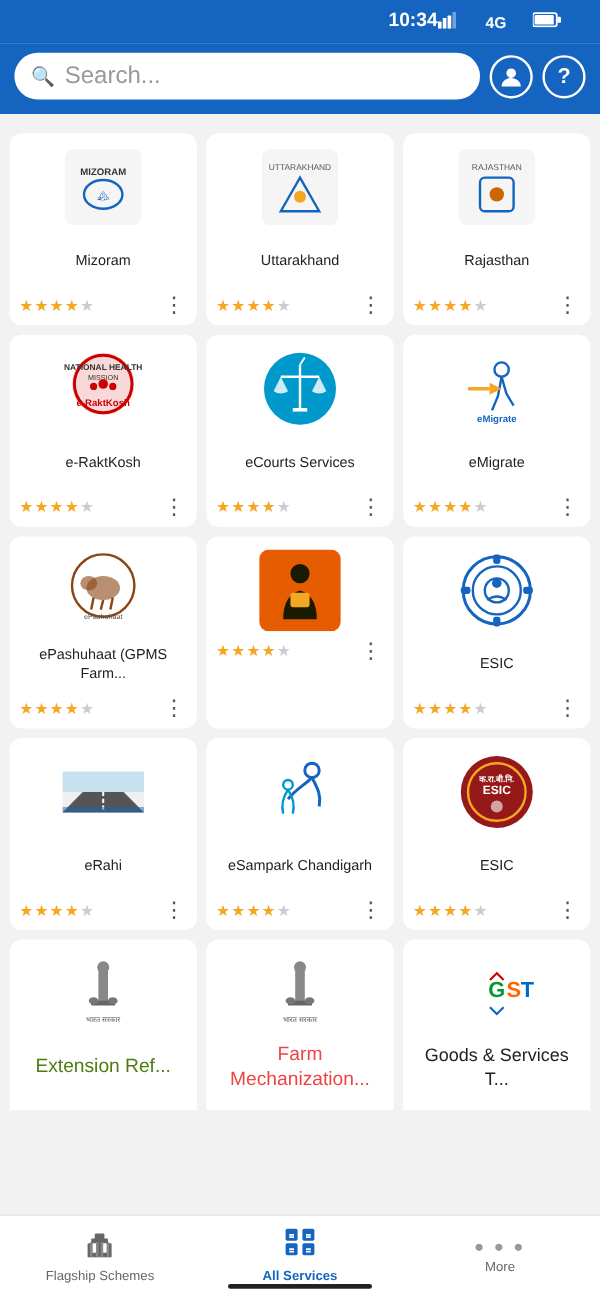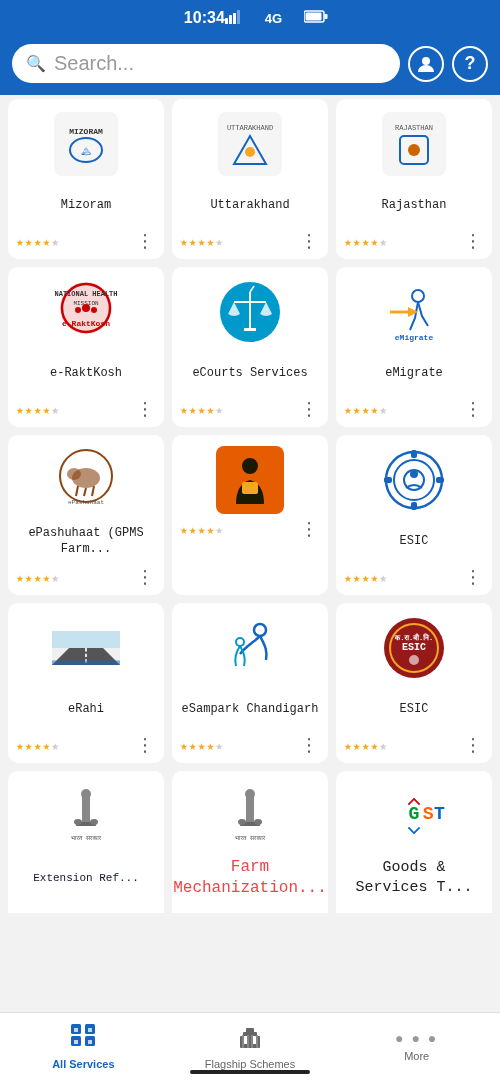--- a/index.html
+++ b/index.html
@@ -10,23 +10,23 @@
       background: #f2f2f2;
       font-family: -apple-system, BlinkMacSystemFont, 'Segoe UI', sans-serif;
       overflow-x: hidden;
     }
 
     
     .status-bar {
       background: #1565C0;
       color: white;
       display: flex;
-      justify-content: center;
-      align-items: center;
-      padding: 6px 4px 6px 16px;
+      justify-content: flex-end;
+      align-items: center;
+      padding: 6px 32px 6px 16px;
       height: 36px;
     }
     .status-time {
       font-size: 16px;
       font-weight: 600;
     }
     .status-icons {
       display: flex;
       align-items: center;
       gap: 22px;
@@ -66,22 +66,21 @@
       display: flex;
       align-items: center;
       justify-content: center;
       color: white;
       font-size: 18px;
       flex-shrink: 0;
     }
 
     
     .content {
-      padding: 4px 8px 0;
-      font-family: Liberation Mono, monospace;
+      padding: 16px 8px 0;
     }
 
     
     .grid {
       display: grid;
       grid-template-columns: repeat(3, 1fr);
       gap: 8px;
     }
 
     .card {
@@ -562,21 +561,21 @@
 
           <rect x="26" y="8" width="8" height="30" fill="#888"></rect>
           <rect x="20" y="36" width="20" height="4" rx="1" fill="#666"></rect>
           <circle cx="30" cy="8" r="5" fill="#888"></circle>
 
           <ellipse cx="22" cy="36" rx="4" ry="3" fill="#777"></ellipse>
           <ellipse cx="38" cy="36" rx="4" ry="3" fill="#777"></ellipse>
           <text x="30" y="54" text-anchor="middle" font-size="6" fill="#555">भारत सरकार</text>
         </svg>
       </div>
-      <div class="card-name" style="font-size:11px;color:#0f172a;font-weight:500;text-align:center;">Extension Ref...</div>
+      <div class="card-name" style="font-size:16px;color:#4d7c0f;font-weight:500;text-align:center;">Extension Ref...</div>
     </div>
 
     <div class="partial-card">
       <div class="card-logo">
         <svg width="60" height="60" viewBox="0 0 60 60">
           <rect x="26" y="8" width="8" height="30" fill="#888"></rect>
           <rect x="20" y="36" width="20" height="4" rx="1" fill="#666"></rect>
           <circle cx="30" cy="8" r="5" fill="#888"></circle>
           <ellipse cx="22" cy="36" rx="4" ry="3" fill="#777"></ellipse>
           <ellipse cx="38" cy="36" rx="4" ry="3" fill="#777"></ellipse>
@@ -600,20 +599,37 @@
         </svg>
       </div>
       <div class="card-name" style="font-size:15px;color:#222;font-weight:500;text-align:center;">Goods &amp; Services T...</div>
     </div>
 
   </div>
   <div class="spacer-bottom"></div>
 </div>
 
 <div class="bottom-nav">
+  <div class="nav-item">
+    <span class="nav-icon">
+      <svg width="28" height="26" viewBox="0 0 28 26" fill="#666">
+        <rect x="4" y="14" width="20" height="12" rx="1" fill="#666"></rect>
+        <rect x="7" y="10" width="14" height="6" rx="1" fill="#666"></rect>
+        <rect x="10" y="6" width="8" height="6" rx="1" fill="#666"></rect>
+        <rect x="8" y="14" width="4" height="8" rx="0.5" fill="white"></rect>
+        <rect x="16" y="14" width="4" height="8" rx="0.5" fill="white"></rect>
+
+        <rect x="6" y="13" width="2" height="13" rx="0.5" fill="#888"></rect>
+        <rect x="11" y="13" width="2" height="13" rx="0.5" fill="#888"></rect>
+        <rect x="15" y="13" width="2" height="13" rx="0.5" fill="#888"></rect>
+        <rect x="20" y="13" width="2" height="13" rx="0.5" fill="#888"></rect>
+      </svg>
+    </span>
+    <span class="nav-label">Flagship Schemes</span>
+  </div>
   <div class="nav-item active">
     <span class="nav-icon">
       <svg width="28" height="26" viewBox="0 0 28 26" fill="#1565C0">
         <rect x="2" y="2" width="10" height="10" rx="1.5" fill="#1565C0"></rect>
         <rect x="16" y="2" width="10" height="10" rx="1.5" fill="#1565C0"></rect>
         <rect x="2" y="14" width="10" height="10" rx="1.5" fill="#1565C0"></rect>
         <rect x="16" y="14" width="10" height="10" rx="1.5" fill="#1565C0"></rect>
 
         <line x1="5" y1="7" x2="9" y2="7" stroke="white" stroke-width="1.5"></line>
         <line x1="5" y1="9" x2="9" y2="9" stroke="white" stroke-width="1.5"></line>
@@ -621,35 +637,18 @@
         <line x1="19" y1="9" x2="23" y2="9" stroke="white" stroke-width="1.5"></line>
         <line x1="5" y1="19" x2="9" y2="19" stroke="white" stroke-width="1.5"></line>
         <line x1="5" y1="21" x2="9" y2="21" stroke="white" stroke-width="1.5"></line>
         <line x1="19" y1="19" x2="23" y2="19" stroke="white" stroke-width="1.5"></line>
         <line x1="19" y1="21" x2="23" y2="21" stroke="white" stroke-width="1.5"></line>
       </svg>
     </span>
     <span class="nav-label" style="color:#1565C0;font-weight:600;">All Services</span>
   </div>
   <div class="nav-item">
-    <span class="nav-icon">
-      <svg width="28" height="26" viewBox="0 0 28 26" fill="#666">
-        <rect x="4" y="14" width="20" height="12" rx="1" fill="#666"></rect>
-        <rect x="7" y="10" width="14" height="6" rx="1" fill="#666"></rect>
-        <rect x="10" y="6" width="8" height="6" rx="1" fill="#666"></rect>
-        <rect x="8" y="14" width="4" height="8" rx="0.5" fill="white"></rect>
-        <rect x="16" y="14" width="4" height="8" rx="0.5" fill="white"></rect>
-
-        <rect x="6" y="13" width="2" height="13" rx="0.5" fill="#888"></rect>
-        <rect x="11" y="13" width="2" height="13" rx="0.5" fill="#888"></rect>
-        <rect x="15" y="13" width="2" height="13" rx="0.5" fill="#888"></rect>
-        <rect x="20" y="13" width="2" height="13" rx="0.5" fill="#888"></rect>
-      </svg>
-    </span>
-    <span class="nav-label">Flagship Schemes</span>
-  </div>
-  <div class="nav-item">
     <span class="nav-icon" style="font-size:14px;color:#999;letter-spacing:2px;">● ● ●</span>
     <span class="nav-label">More</span>
   </div>
 </div>
 
 <div class="home-indicator"></div>
 
 </body></html>

